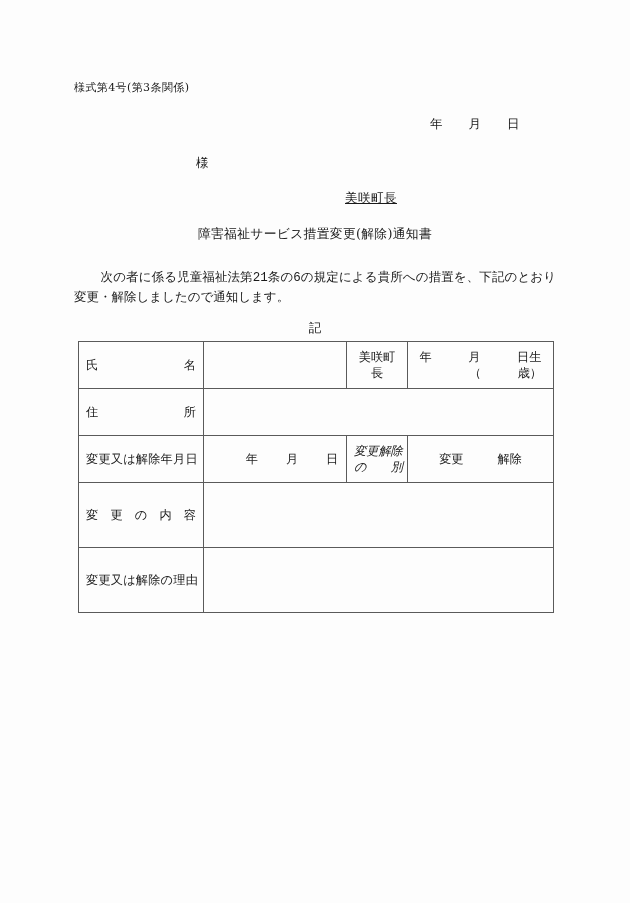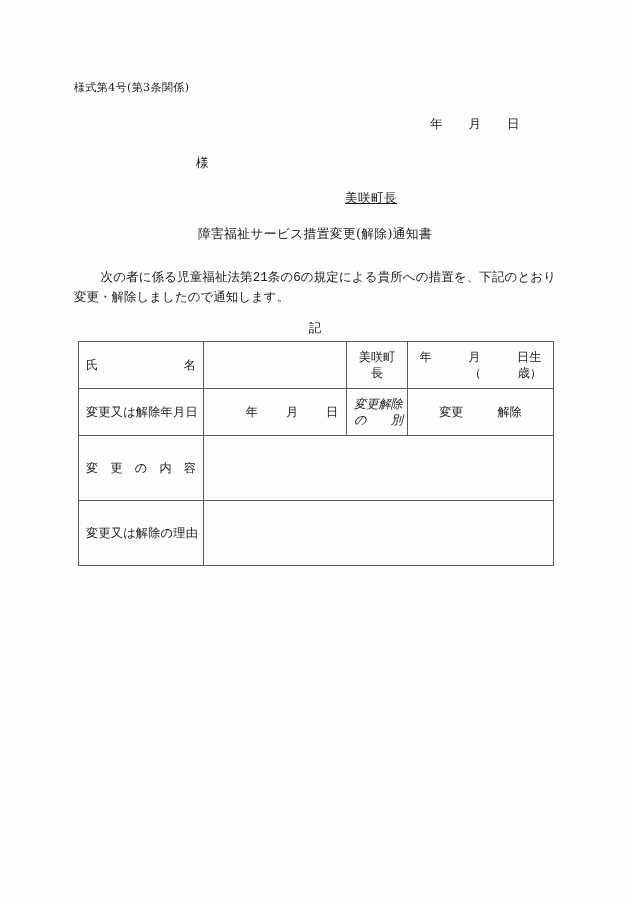--- a/index.html
+++ b/index.html
@@ -179,20 +179,24 @@
     <tbody>
       <tr class="r1">
         <td class="lbl">氏　　　　名</td>
         <td class="blank-cell"></td>
         <td class="center">美咲町長</td>
         <td class="dob-box">
           <span class="l1">年　　　月　　　日生</span>
           <span class="l2">（　　　歳）</span>
         </td>
       </tr>
+      <tr class="r2">
+        <td class="lbl">住　　　　所</td>
+        <td class="blank-cell" colspan="3"></td>
+      </tr>
       <tr class="r3">
         <td class="lbl-plain">変更又は解除年月日</td>
         <td class="ymd-row">
           <span class="gap-l"></span><span>年</span><span class="gap-m"></span><span>月</span><span class="gap-m"></span><span>日</span>
         </td>
         <td class="lbl-two">
           <div>変更解除</div>
           <div>の　　別</div>
         </td>
         <td class="kubun-row">

